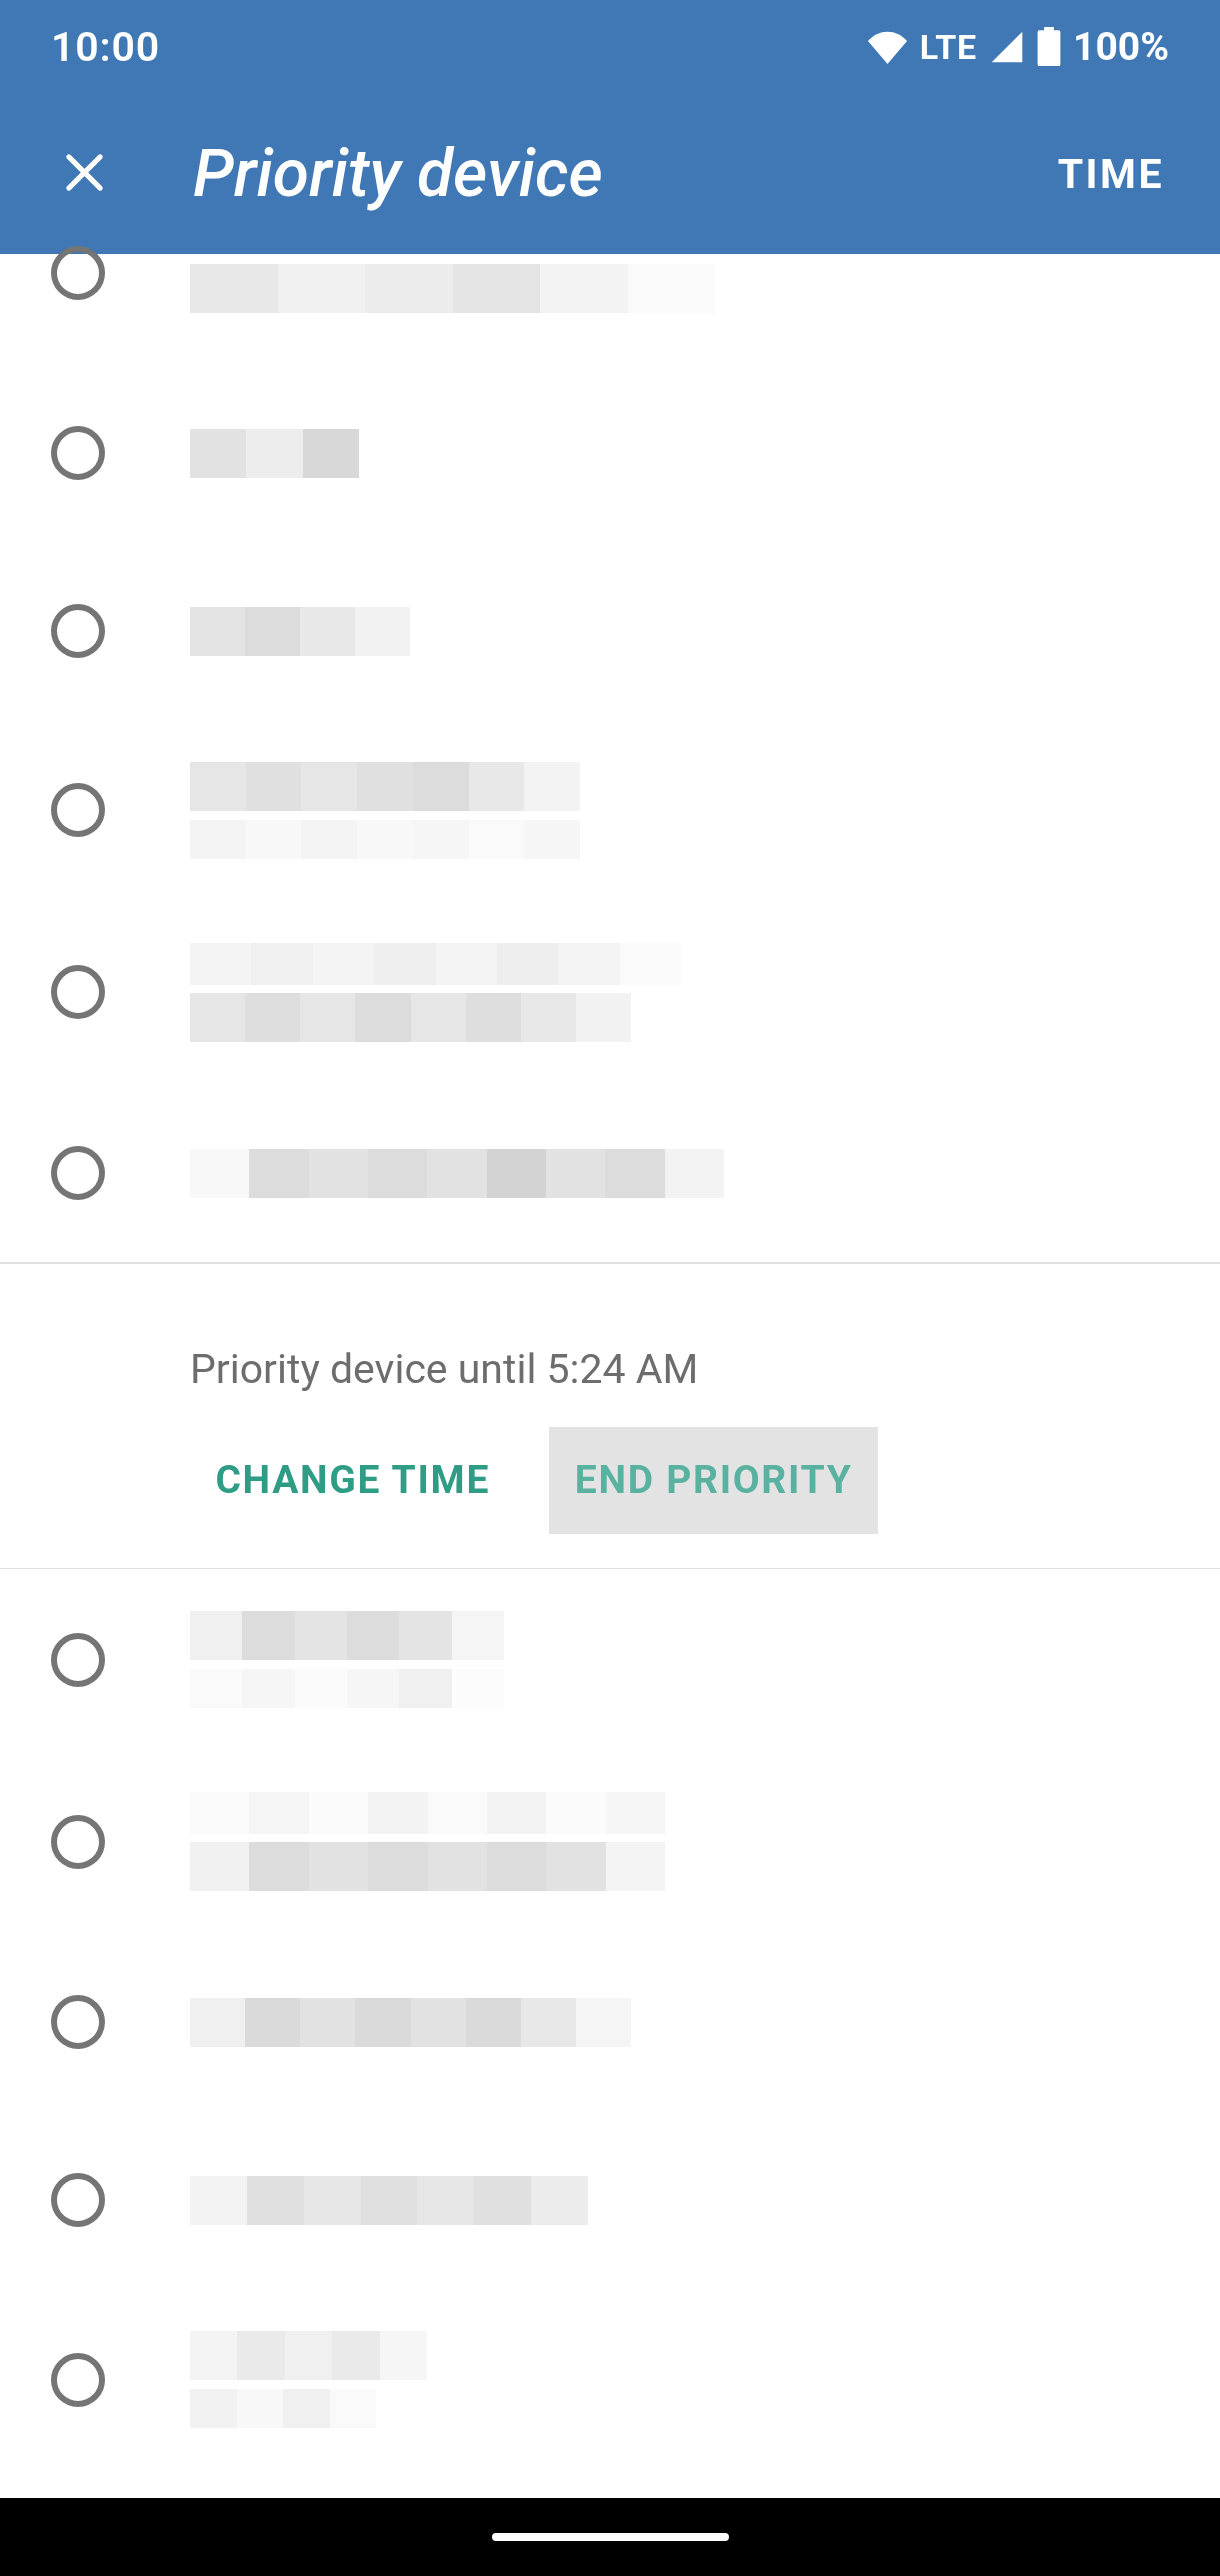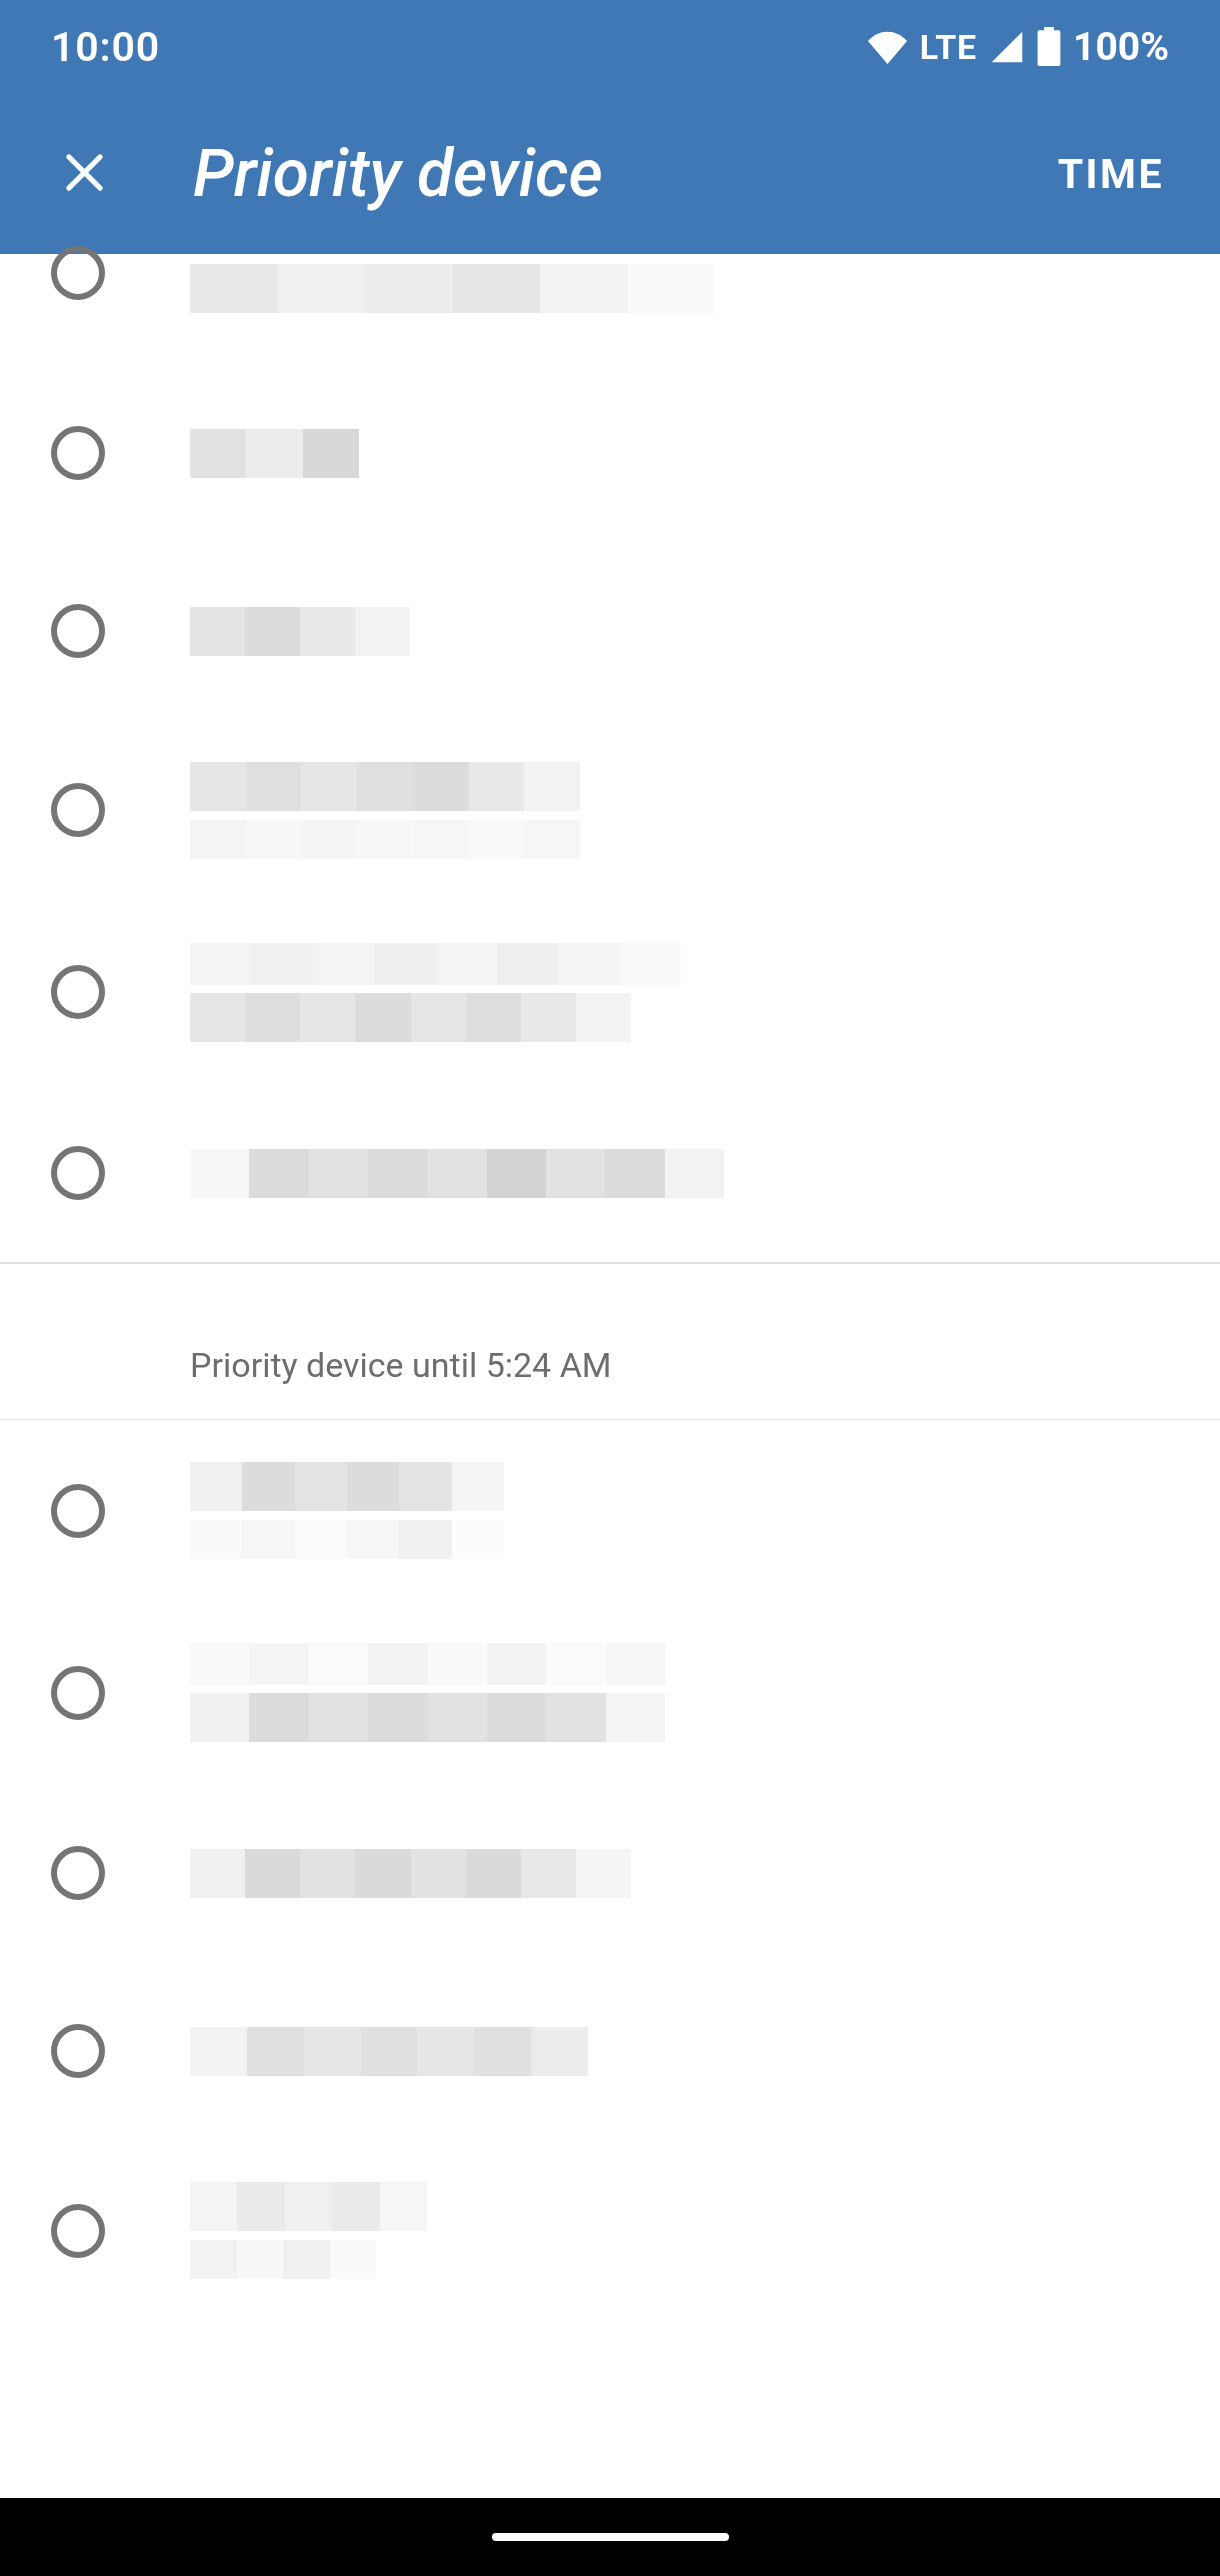--- a/index.html
+++ b/index.html
@@ -111,21 +111,21 @@
   .selected-head { display: flex; align-items: center; }
   .selected-head .radio { margin-right: 85px; }
   .sel-title {
     font-size: 49px;
     color: #202124;
     font-weight: 400;
   }
   .sel-sub {
     margin-left: 139px;
     margin-top: 34px;
-    font-size: 34px;
+    font-size: 41px;
     color: #6d6d6d;
   }
   .sel-actions {
     margin-left: 139px;
     margin-top: 34px;
     display: flex;
     gap: 34px;
     align-items: center;
   }
   .flat-btn {
@@ -301,20 +301,24 @@
             <span style="background:#dcdcdc"></span>
             <span style="background:#f3f3f3"></span>
         </div>
       </div>
     </div>
 
     <div class="divider"></div>
 
     <div class="selected-block">
       <div class="sel-sub">Priority device until 5:24 AM</div>
+      <div class="sel-actions">
+        <div class="flat-btn">CHANGE TIME</div>
+        <div class="flat-btn pressed">END PRIORITY</div>
+      </div>
     </div>
 
     <div class="divider"></div>
 
     <div class="row">
       <div class="radio"></div>
       <div class="label-wrap">
         <div class="redact" style="width:314px;">
           <span style="background:#f0f0f0"></span>
             <span style="background:#dcdcdc"></span>

